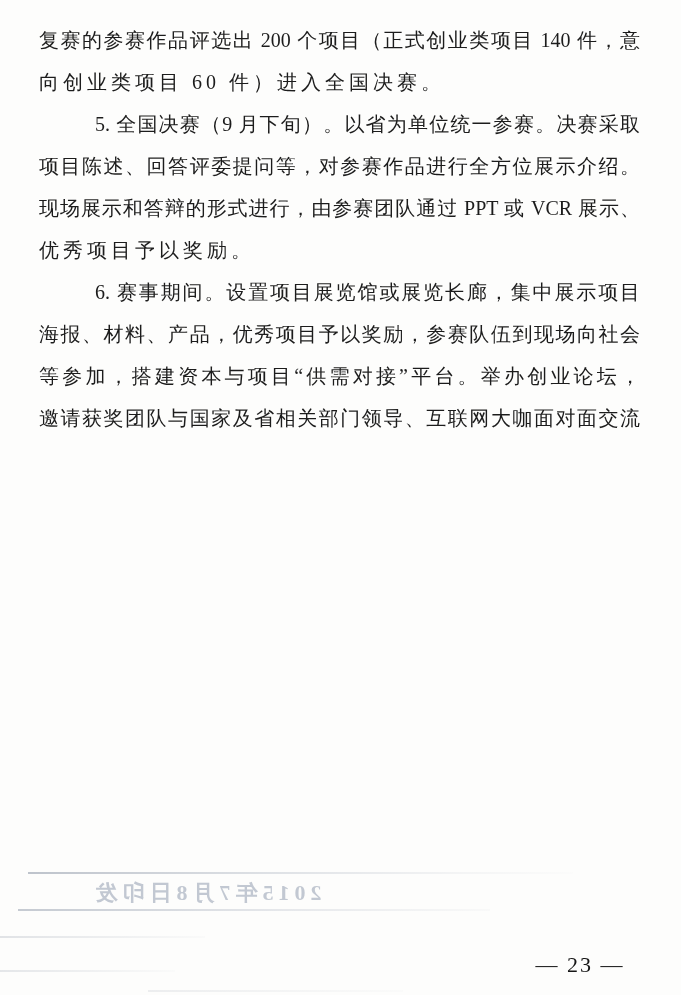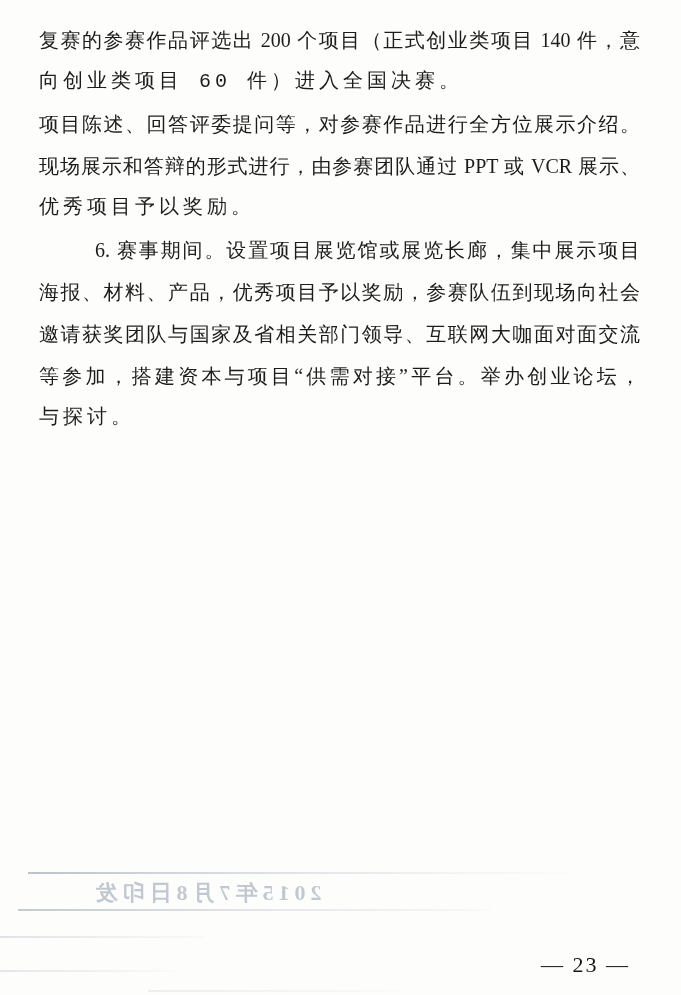--- a/index.html
+++ b/index.html
@@ -28,21 +28,20 @@
     font-size: 20px;
     color: #1c1c1c;
     text-align: justify;
     text-align-last: justify;
     white-space: normal;
     overflow: hidden;
   }
   .line.pend {
     text-align-last: left;
     letter-spacing: 4px;
-    font-family: Liberation Mono, monospace;
   }
   .line.indent {
     text-indent: 56px;
   }
   
   .bleed-rule-top {
     position: absolute;
     top: 872px;
     left: 28px;
     width: 545px;
@@ -107,39 +106,39 @@
   .pageno {
     position: absolute;
     top: 950px;
     left: 530px;
     width: 100px;
     height: 30px;
     line-height: 30px;
     font-size: 22px;
     letter-spacing: 2px;
     color: #161616;
-    text-align: right;
+    text-align: center;
   }
 </style>
 </head>
 <body>
 
 <div class="page">
 
   <div class="doc">
     <div class="line">复赛的参赛作品评选出 200 个项目（正式创业类项目 140 件，意</div>
     <div class="line pend">向创业类项目 60 件）进入全国决赛。</div>
+    <div class="line indent">5. 全国决赛（9 月下旬）。以省为单位统一参赛。决赛采取</div>
     <div class="line">项目陈述、回答评委提问等，对参赛作品进行全方位展示介绍。</div>
     <div class="line">现场展示和答辩的形式进行，由参赛团队通过 PPT 或 VCR 展示、</div>
     <div class="line pend">优秀项目予以奖励。</div>
     <div class="line indent">6. 赛事期间。设置项目展览馆或展览长廊，集中展示项目</div>
     <div class="line">海报、材料、产品，优秀项目予以奖励，参赛队伍到现场向社会</div>
+    <div class="line">等参加，搭建资本与项目“供需对接”平台。举办创业论坛，</div>
     <div class="line">邀请获奖团队与国家及省相关部门领导、互联网大咖面对面交流</div>
-    <div class="line">等参加，搭建资本与项目“供需对接”平台。举办创业论坛，</div>
-    <div class="line pend">与探讨。</div>
   </div>
 
   <div class="bleed-rule-top"></div>
   <div class="bleed-text">2015年7月8日印发</div>
   <div class="bleed-rule-bottom"></div>
   <div class="bleed-smudge-1"></div>
   <div class="bleed-smudge-2"></div>
   <div class="bleed-smudge-3"></div>
 
   <div class="pageno">— 23 —</div>

